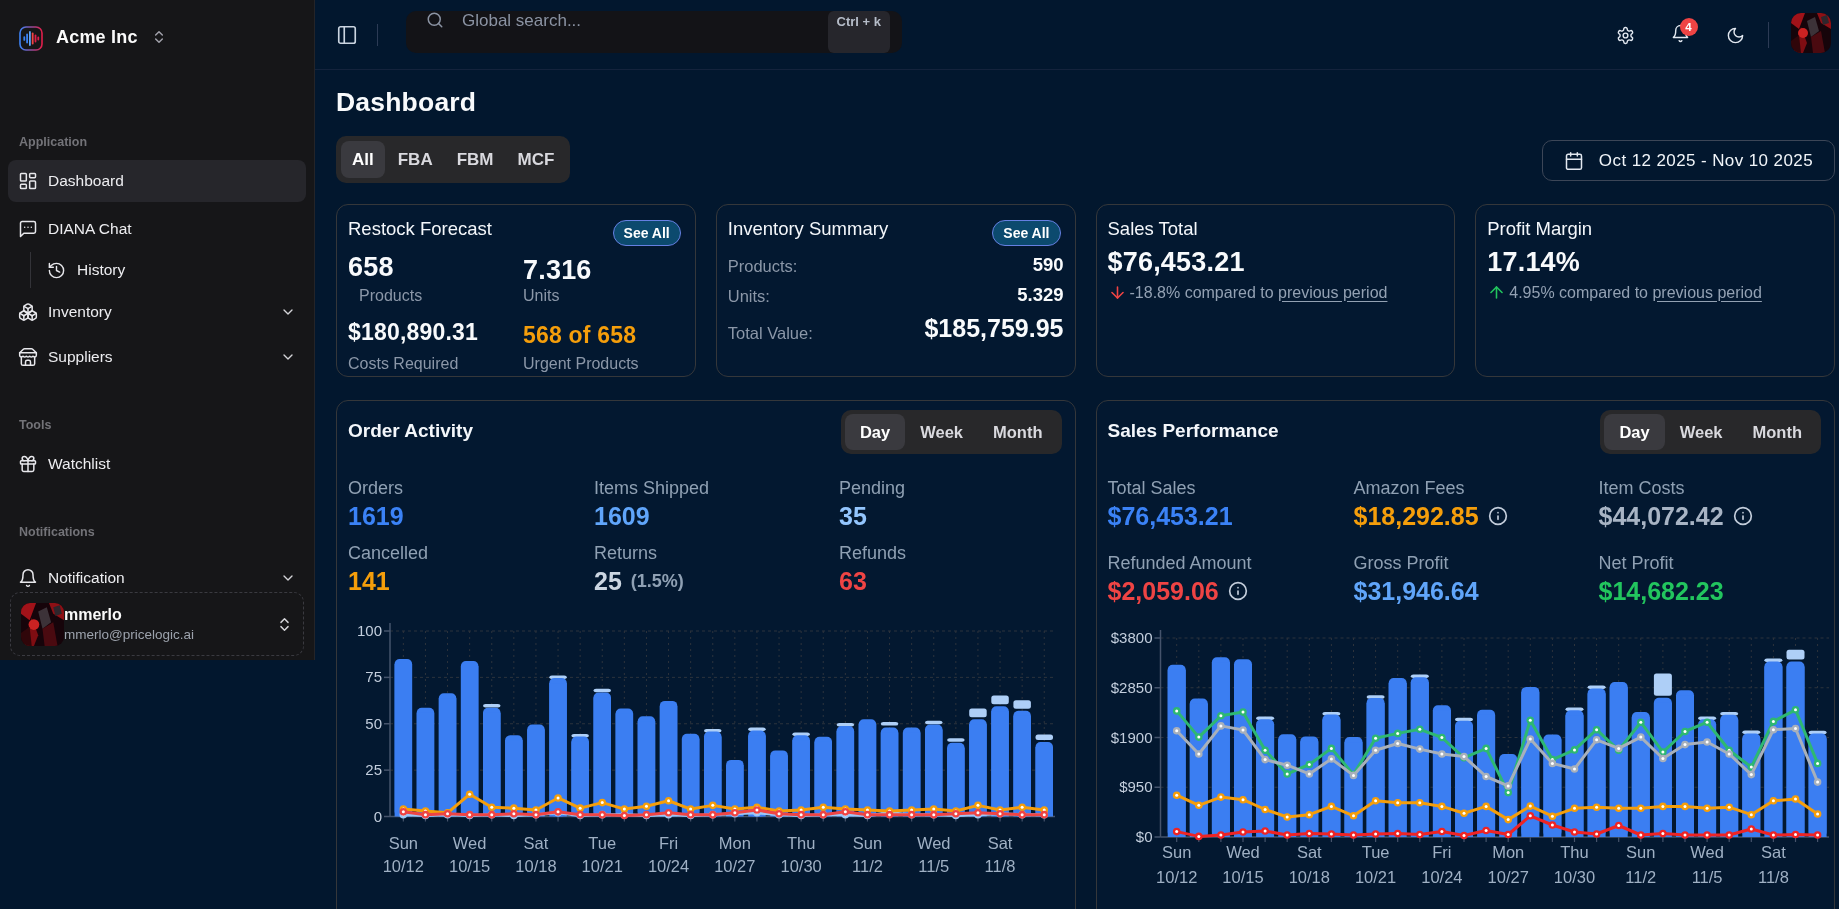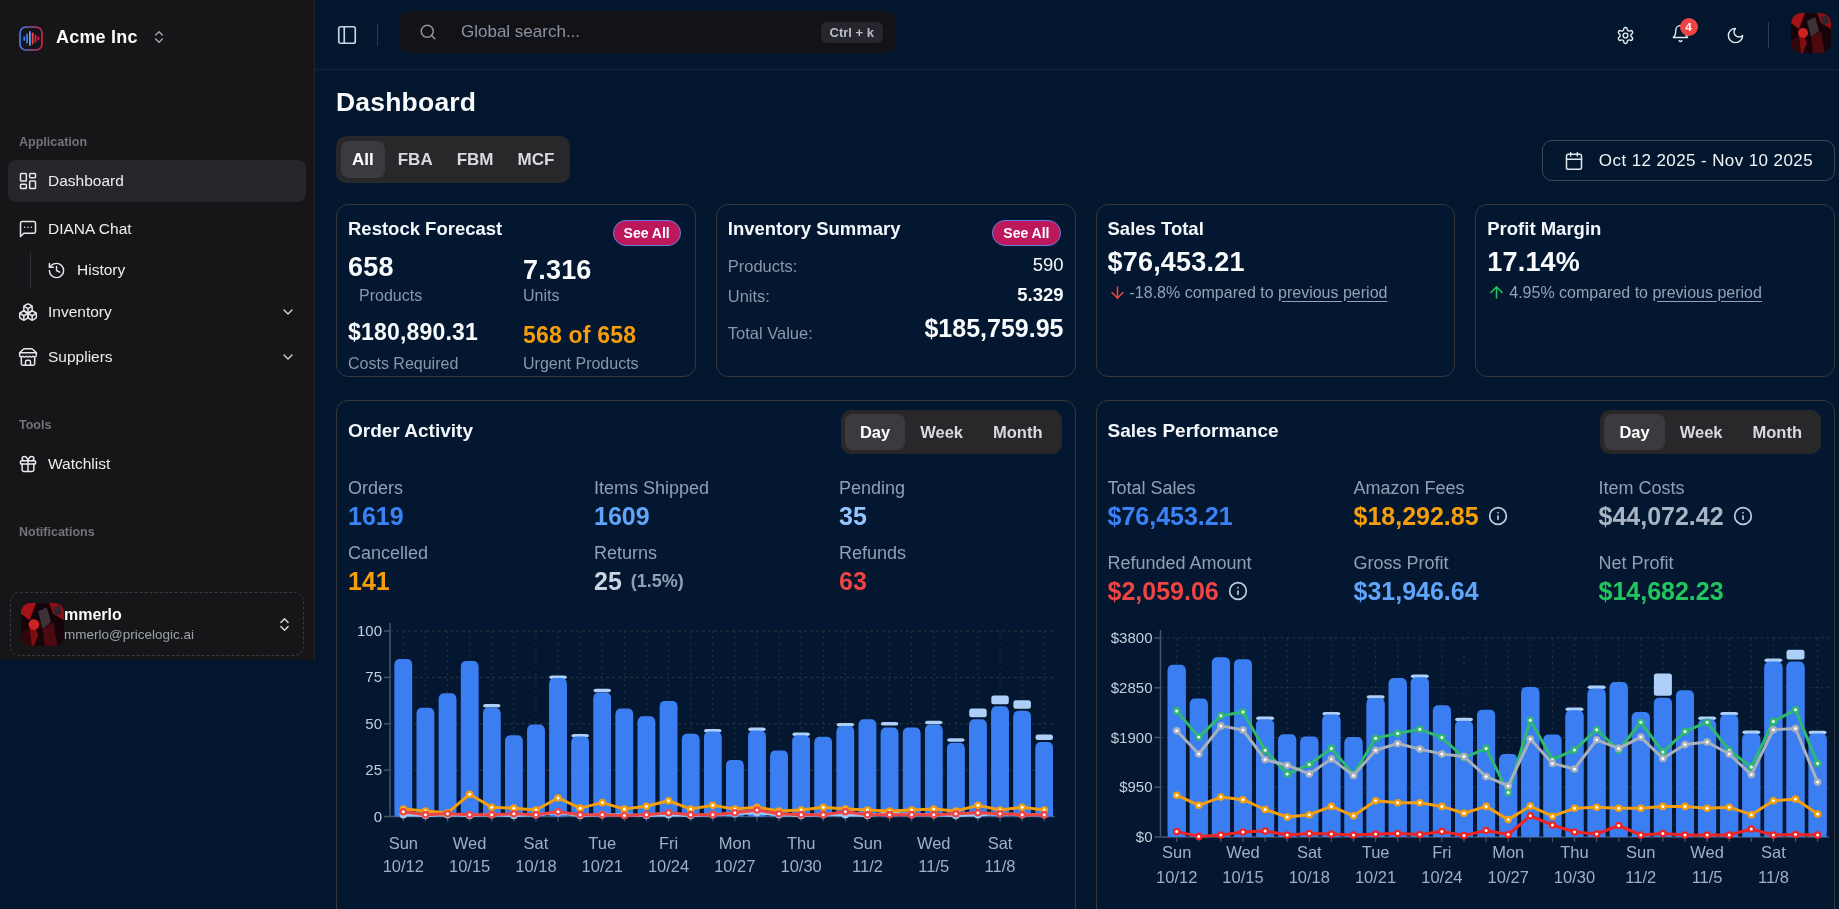--- a/index.html
+++ b/index.html
@@ -13,37 +13,37 @@
 .sb-item.active{background:#26262b}
 .sb-item .chev{position:absolute;right:10px;top:13px}
 .sb-sub{display:flex;align-items:center;gap:11px;height:36px;margin:0 8px 0 30px;padding:0 16px;border-left:1px solid #333338;border-radius:0;color:#ededf0;font-size:15.5px}
 .sb-user{position:absolute;left:10px;right:10px;bottom:4px;height:64px;border:1px dashed #3a3a40;border-radius:10px;display:flex;align-items:center;padding:0 10px}
 .sb-user .nm{font-size:16px;font-weight:700;color:#fafafa}
 .sb-user .em{font-size:13.5px;color:#9da3ad;margin-top:3px}
 
 .main{flex:1;position:relative;height:909px}
 .hdr{height:70px;border-bottom:1px solid #14233c;display:flex;align-items:center;position:relative}
 .hdr .sep{width:1px;height:22px;background:#2c3b55}
-.search{position:absolute;left:84px;top:11px;width:496px;height:42px;background:#131317;border-radius:10px;display:flex;align-items:center;padding:0 12px 0 20px;gap:24px}
+.search{position:absolute;left:91px;top:11px;width:496px;height:42px;background:#131317;border-radius:10px;display:flex;padding:0 12px 0 20px;gap:18px}
 .search .ph{color:#8b93a3;font-size:17px;flex:1}
 .kbd{background:#26262c;color:#b6bdc9;font-size:13px;font-weight:600;border-radius:6px;padding:3px 9px}
 .hbtn{width:40px;height:40px;display:flex;align-items:center;justify-content:center;color:#e2e8f0;position:absolute;top:15px}
 .badge{position:absolute;top:-6px;right:-8px;width:18px;height:18px;border-radius:50%;background:#ef4444;color:#fff;font-size:11.5px;font-weight:700;display:flex;align-items:center;justify-content:center}
 .avatar{position:absolute;width:40px;height:40px;border-radius:10px;overflow:hidden}
 
 .content{position:absolute;left:0;top:70px;right:0;bottom:0;padding:16px 4px 0 21px}
 h1{font-size:26.5px;font-weight:700;letter-spacing:.2px;line-height:32px}
 .tabs{display:inline-flex;align-items:center;background:#28282a;border-radius:10px;padding:5px;margin-top:18px;height:47px;gap:2px}
 .tab{font-size:17px;font-weight:600;color:#d9d9de;padding:0 11px;height:37px;display:flex;align-items:center;border-radius:8px}
 .tab.on{background:#3a3a3f;color:#fff}
 .datebtn{position:absolute;right:4px;top:70px;height:41px;border:1px solid #3c4657;border-radius:10px;display:flex;align-items:center;gap:15px;padding:0 21px;font-size:17px;letter-spacing:.4px;color:#f1f5f9}
 .cards{display:grid;grid-template-columns:repeat(4,1fr);gap:20px;margin-top:21px}
 .card{background:#031830;border:1px solid #35373a;border-radius:12px;height:173px;padding:16px 14px;position:relative}
-.card .ttl{font-size:18.5px;font-weight:700;color:#f4f7fb}
-.seeall{position:absolute;right:14px;top:15px;background:#be185d;border:1.5px solid #6580e2;color:#fff;font-size:14px;font-weight:700;border-radius:13px;padding:4px 10px;font-family:"Liberation Sans",sans-serif}
+.card .ttl{font-size:18.5px;font-weight:400;color:#f4f7fb}
+.seeall{position:absolute;right:14px;top:15px;background:#0c4a6e;border:1.5px solid #6580e2;color:#fff;font-size:14px;font-weight:700;border-radius:13px;padding:4px 10px;font-family:"Liberation Sans",sans-serif}
 .big{font-size:27px;font-weight:700;letter-spacing:.2px;line-height:27px}
 .med{font-size:23px;font-weight:700;letter-spacing:.2px;line-height:23px}
 .lbl{font-size:16px;color:#8b97a8}
 .charts{display:grid;grid-template-columns:1fr 1fr;gap:20px;margin-top:23px}
 .chcard{background:#031830;border:1px solid #35373a;border-radius:12px;height:560px;position:relative}
 .chcard .ttl{position:absolute;left:11px;top:19px;font-size:19px;font-weight:700;color:#f4f7fb}
 .seg{position:absolute;right:13px;top:9px;display:flex;align-items:center;background:#28282a;border-radius:10px;padding:4px;height:44px}
 .seg .s{font-size:16.5px;font-weight:600;color:#d9d9de;padding:0 15px;height:36px;display:flex;align-items:center;border-radius:8px}
 .seg .s.on{background:#3a3a3f;color:#fff}
 .stat .l{font-size:18px;color:#8fa0b3}
@@ -139,20 +139,30 @@
       <div class="sb-item" style="margin-top:11px">
         <svg width="20" height="20" viewBox="0 0 24 24" fill="none" stroke="#e8e8ec" stroke-width="1.8" stroke-linecap="round" stroke-linejoin="round">
           <rect x="3" y="8" width="18" height="4" rx="1"></rect>
           <path d="M12 8v13"></path>
           <path d="M19 12v7a2 2 0 0 1-2 2H7a2 2 0 0 1-2-2v-7"></path>
           <path d="M7.5 8a2.5 2.5 0 0 1 0-5A4.8 8 0 0 1 12 8a4.8 8 0 0 1 4.5-5 2.5 2.5 0 0 1 0 5"></path>
         </svg>
         <span>Watchlist</span>
       </div>
       <div class="sb-label" style="margin-top:40px">Notifications</div>
+      <div class="sb-item" style="margin-top:18px">
+        <svg width="20" height="20" viewBox="0 0 24 24" fill="none" stroke="#e8e8ec" stroke-width="1.8" stroke-linecap="round" stroke-linejoin="round">
+          <path d="M6 8a6 6 0 0 1 12 0c0 7 3 9 3 9H3s3-2 3-9"></path>
+          <path d="M10.3 21a1.94 1.94 0 0 0 3.4 0"></path>
+        </svg>
+        <span>Notification</span>
+        <span class="chev"><svg width="16" height="16" viewBox="0 0 24 24" fill="none" stroke="#d4d4d8" stroke-width="2" stroke-linecap="round" stroke-linejoin="round">
+            <path d="m6 9 6 6 6-6"></path>
+          </svg></span>
+      </div>
       <div class="sb-user">
         <div style="width:43px;height:43px;border-radius:9px;overflow:hidden"><svg width="43" height="43" viewBox="0 0 40 40">
 <rect width="40" height="40" fill="#16040a"></rect>
 <path d="M0 0 L14 0 L8 16 L0 10 Z" fill="#a11219"></path>
 <path d="M26 0 L40 0 L40 16 L30 10 Z" fill="#8e1015"></path>
 <path d="M2 40 L10 14 L16 30 L12 40 Z" fill="#7e0d12"></path>
 <path d="M16 8 L24 4 L28 18 L20 24 Z" fill="#3c3238"></path>
 <path d="M20 24 L30 18 L34 40 L22 40 Z" fill="#4a0a10"></path>
 <circle cx="12" cy="20" r="5" fill="#c22"></circle>
 <path d="M30 4 L36 2 L38 10 L32 12 Z" fill="#2e262c"></path>
@@ -238,21 +248,21 @@
 <div class="lbl abs" style="left:186px;top:82px">Units</div>
 <div class="med abs" style="left:11px;top:116px">$180,890.31</div>
 <div class="lbl abs" style="left:11px;top:150px">Costs Required</div>
 <div class="med abs" style="left:186px;top:119px;color:#f59e0b">568 of 658</div>
 <div class="lbl abs" style="left:186px;top:150px">Urgent Products</div>
 </div>
           <div class="card">
 <div class="ttl abs" style="left:11px;top:13px">Inventory Summary</div>
 <button class="seeall">See All</button>
 <div class="lbl abs" style="left:11px;top:52px;font-size:16.5px">Products:</div>
-<div class="abs" style="right:11px;top:49px;font-size:18.5px;font-weight:400">590</div>
+<div class="abs" style="right:11px;top:49px;font-size:18.5px;font-weight:700">590</div>
 <div class="lbl abs" style="left:11px;top:82px;font-size:16.5px">Units:</div>
 <div class="abs" style="right:11px;top:79px;font-size:18.5px;font-weight:700">5.329</div>
 <div class="lbl abs" style="left:11px;top:119px;font-size:16.5px">Total Value:</div>
 <div class="abs" style="right:11px;top:111px;font-size:25px;font-weight:700;line-height:25px">$185,759.95</div>
 </div>
           <div class="card">
 <div class="ttl abs" style="left:11px;top:13px">Sales Total</div>
 <div class="big abs" style="left:11px;top:44px">$76,453.21</div>
 <div class="abs" style="left:11px;top:78px;display:flex;align-items:center;gap:3px;font-size:16px;color:#93a1b3">
 <svg width="19" height="19" viewBox="0 0 24 24" fill="none" stroke="#ef4444" stroke-width="2" stroke-linecap="round" stroke-linejoin="round">

